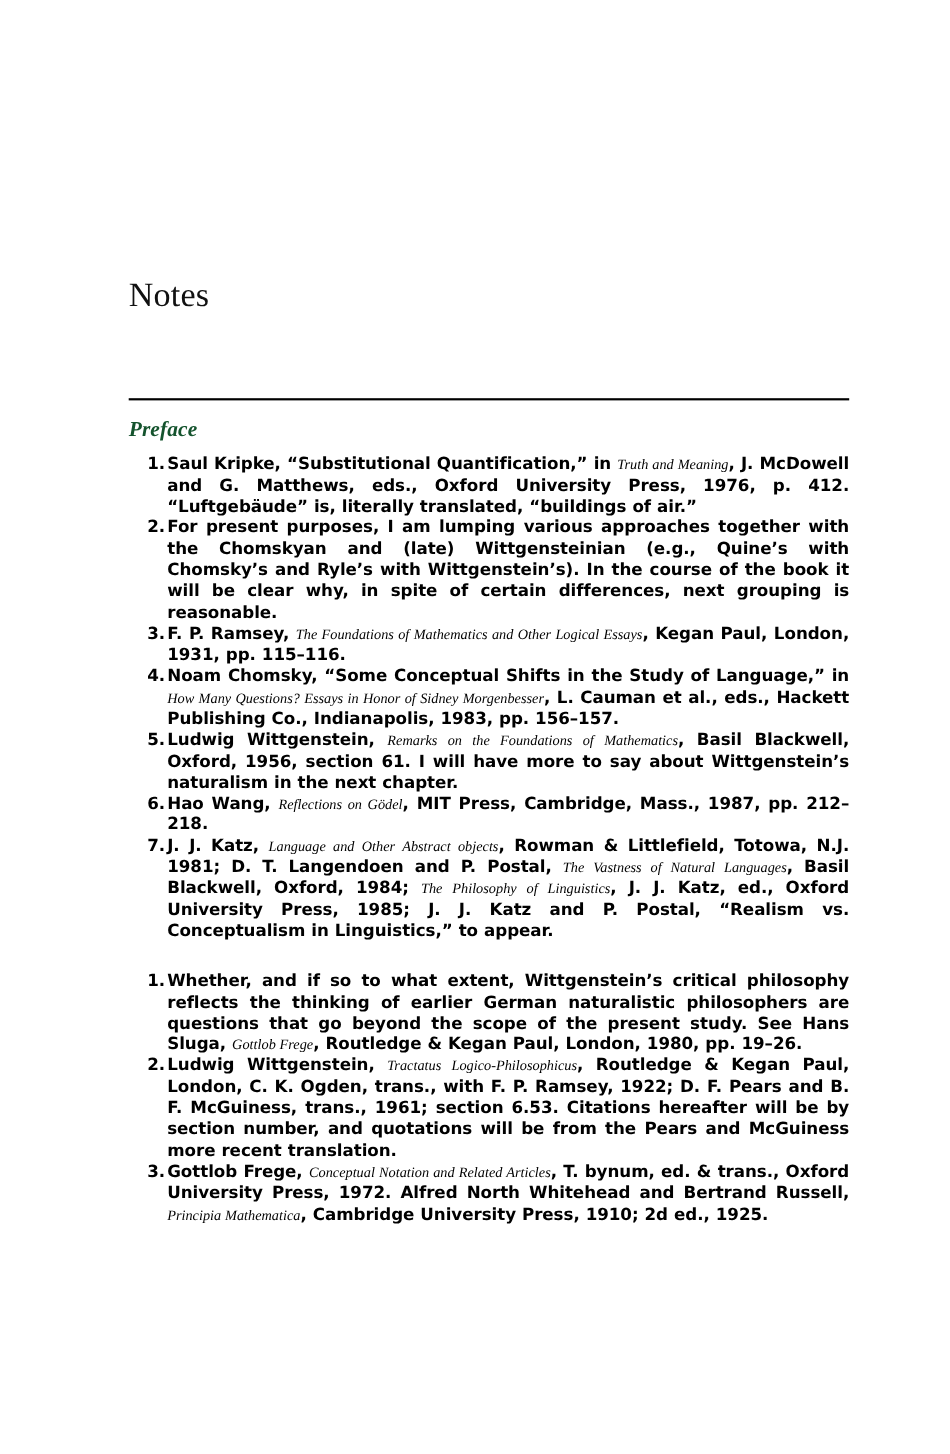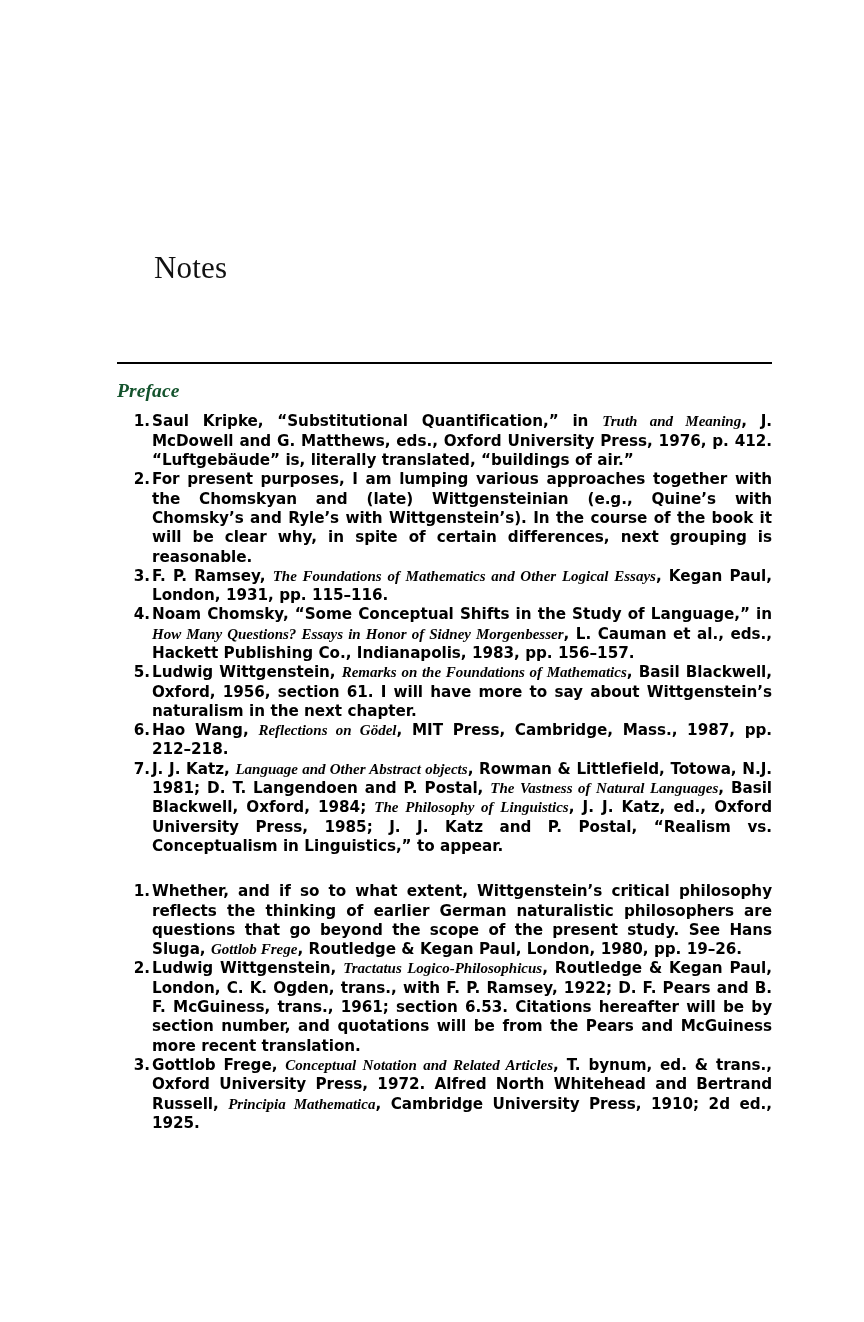--- a/index.html
+++ b/index.html
@@ -21,21 +21,20 @@
   .page-title {
     position: absolute;
     left: 117px;
     top: 231px;
     font-family: "Liberation Serif", "DejaVu Serif", serif;
     font-size: 31px;
     font-weight: 400;
     letter-spacing: 0.2px;
     color: #111111;
     line-height: 1;
-    margin-left: 37px;
   }
 
   
   .content {
     position: absolute;
     left: 117px;
     top: 362px;
     width: 655px;
   }
 
@@ -91,22 +90,22 @@
     text-align: right;
     font-weight: 700;
     font-size: 15.2px;
     line-height: 19.3px;
   }
   .note-body { display: block; }
   .note-body i,
   .note-body em {
     font-family: "Liberation Serif", "DejaVu Serif", serif;
     font-style: italic;
-    font-weight: 700;
-    font-size: 15px;
+    font-weight: 400;
+    font-size: 13px;
     letter-spacing: 0;
   }
   .note-item:last-child { margin-bottom: 0; }
 </style>
 </head>
 <body>
 
 <div class="page">
 
   <h1 class="page-title">Notes</h1>

